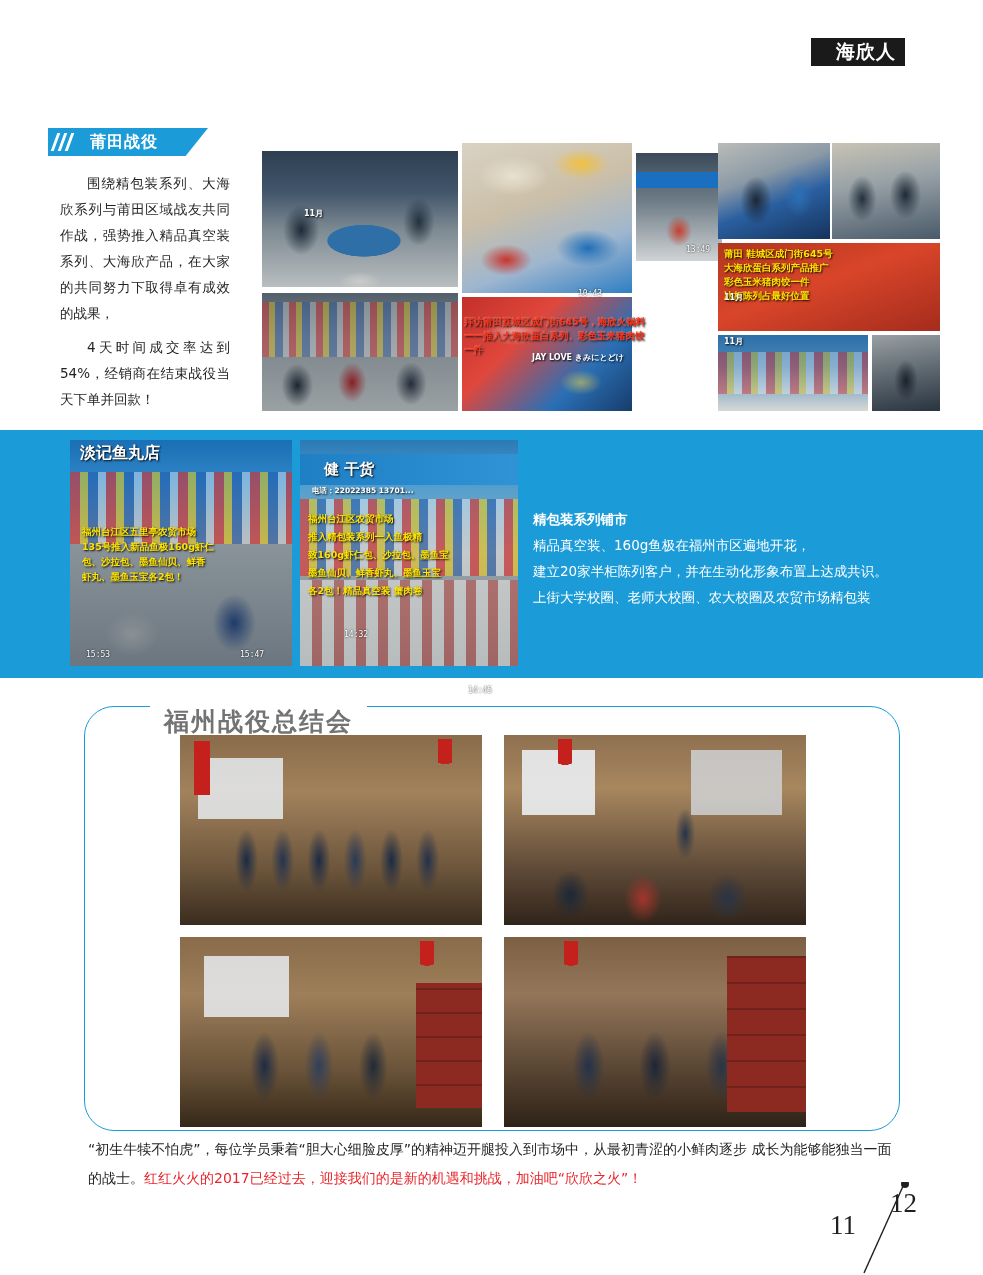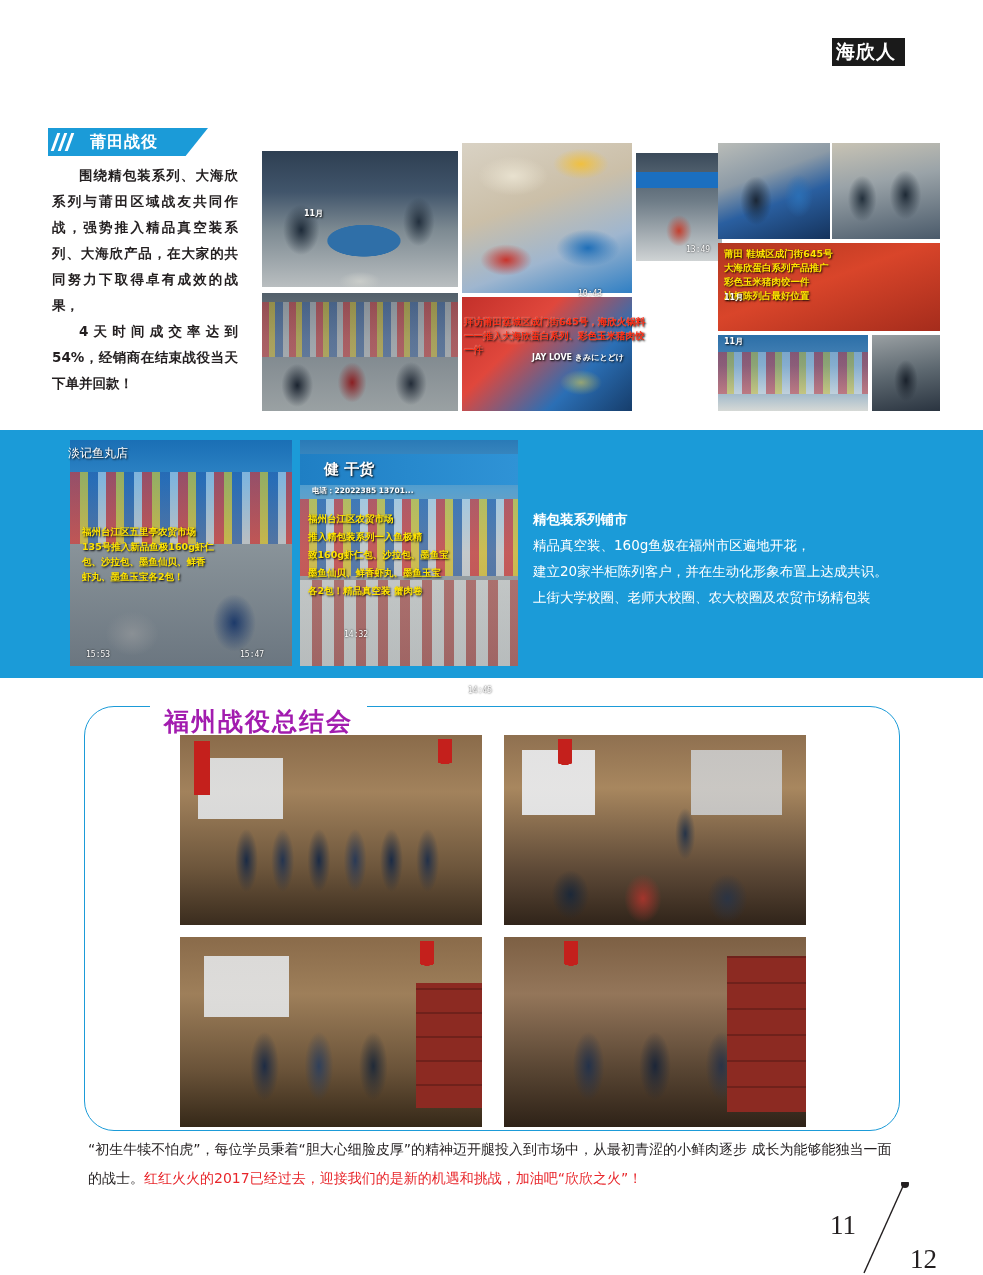--- a/index.html
+++ b/index.html
@@ -16,21 +16,21 @@
   
   .logo {
     position: absolute;
     right: 78px;
     top: 38px;
     background: #1a1a1a;
     color: #ffffff;
     font-size: 19px;
     font-weight: bold;
     letter-spacing: 1px;
-    padding: 4px 9px 5px 4px;
+    padding: 4px 9px 5px 25px;
     line-height: 1;
   }
 
   
   .sec1-title-wrap {
     position: absolute;
     left: 48px;
     top: 128px;
     width: 170px;
     height: 28px;
@@ -70,21 +70,21 @@
   .sec1-body {
     position: absolute;
     left: 52px;
     top: 162px;
     width: 186px;
     font-size: 13.5px;
     line-height: 26px;
     color: #231f20;
     text-align: justify;
   }
-  .sec1-body p { margin: 0; font-weight: bold; }
+  .sec1-body p { margin: 8px; }
   .sec1-body p.indent { text-indent: 27px; }
 
   
   .collage1 {
     position: absolute;
     left: 262px;
     top: 143px;
     width: 678px;
     height: 272px;
   }
@@ -118,21 +118,21 @@
     height: 425px;
     border: 1.5px solid #1b9bd8;
     border-radius: 30px;
   }
   .sec3-title {
     position: absolute;
     left: 150px;
     top: 705px;
     background: #ffffff;
     padding: 0 14px;
-    color: #a21caf;
+    color: #737373;
     font-size: 25px;
     font-weight: bold;
     letter-spacing: 2px;
     line-height: 34px;
   }
 
   .grid2 {
     position: absolute;
     left: 180px;
     top: 735px;
@@ -161,25 +161,24 @@
     position: absolute;
     left: 830px;
     top: 1210px;
     font-size: 27px;
     color: #231f20;
     font-family: "Liberation Serif", serif;
   }
   .pagenum-12 {
     position: absolute;
     left: 890px;
-    top: 1244px;
+    top: 1188px;
     font-size: 27px;
     color: #231f20;
     font-family: "Liberation Serif", serif;
-    margin-left: 20px;
   }
   .corner-line {
     position: absolute;
     left: 862px;
     top: 1182px;
     width: 52px;
     height: 93px;
   }
 
   
@@ -335,21 +334,21 @@
 
 <div class="ph" style="left:70px; top:440px; width:222px; height:226px;">
   <div class="ph-in" style="background:
       linear-gradient(180deg,#1a6fb5 0%,#2f85c6 18%,#8a949a 45%,#6b7680 100%);"></div>
   <div class="ph-in" style="top:14%; height:32%; background:
       repeating-linear-gradient(90deg, rgba(225,45,40,.6) 0 10px, rgba(255,215,0,.5) 10px 18px, rgba(35,90,170,.55) 18px 28px, rgba(255,255,255,.4) 28px 36px);"></div>
   <div class="ph-in" style="top:52%; background:
       radial-gradient(ellipse 30px 40px at 74% 60%, #1d3a6a 0%, transparent 72%),
       radial-gradient(ellipse 36px 30px at 28% 70%, #8a9095 0%, transparent 74%);"></div>
 </div>
-<div class="ovl ovl-w" style="left:68px; top:446px; font-size:12px; font-weight:normal;">淡记鱼丸店</div>
+<div class="ovl ovl-w" style="left:80px; top:446px; font-size:16px; font-weight:bold;">淡记鱼丸店</div>
 <div class="ovl ovl-y" style="left:82px; top:524px; width:200px; white-space:pre-line; line-height:15px;">福州台江区五里亭农贸市场
 135号推入新品鱼极160g虾仁
 包、沙拉包、墨鱼仙贝、鲜香
 虾丸、墨鱼玉宝各2包！</div>
 <div class="cap" style="left:86px; top:650px;">15:53</div>
 <div class="cap" style="left:240px; top:650px;">15:47</div>
 
 <div class="ph" style="left:300px; top:440px; width:218px; height:226px;">
   <div class="ph-in" style="background:
       linear-gradient(180deg,#2a7ab6 0%,#56a0cf 22%,#9aa2a6 50%,#7e878d 100%);"></div>

